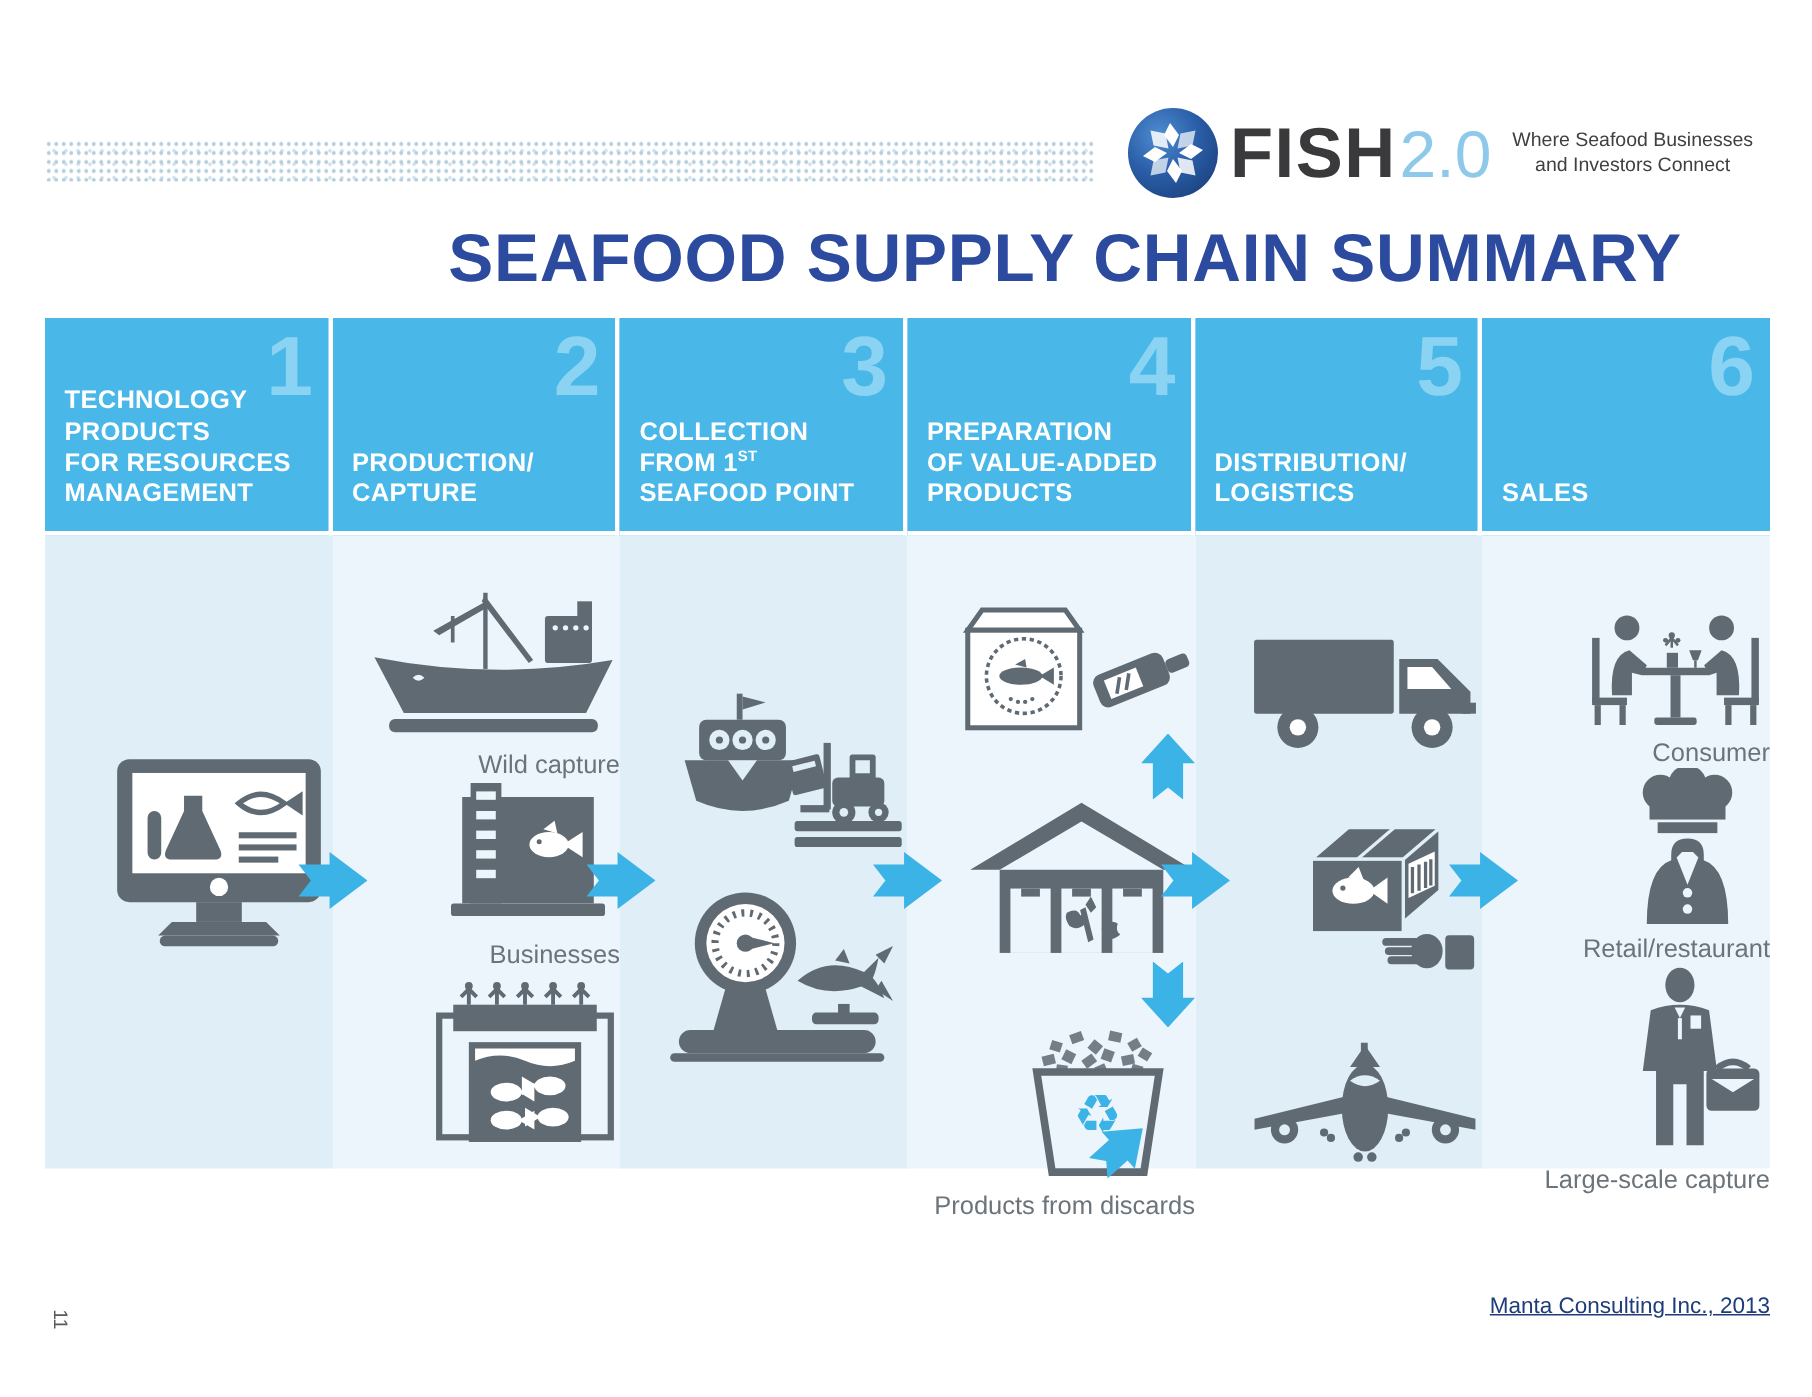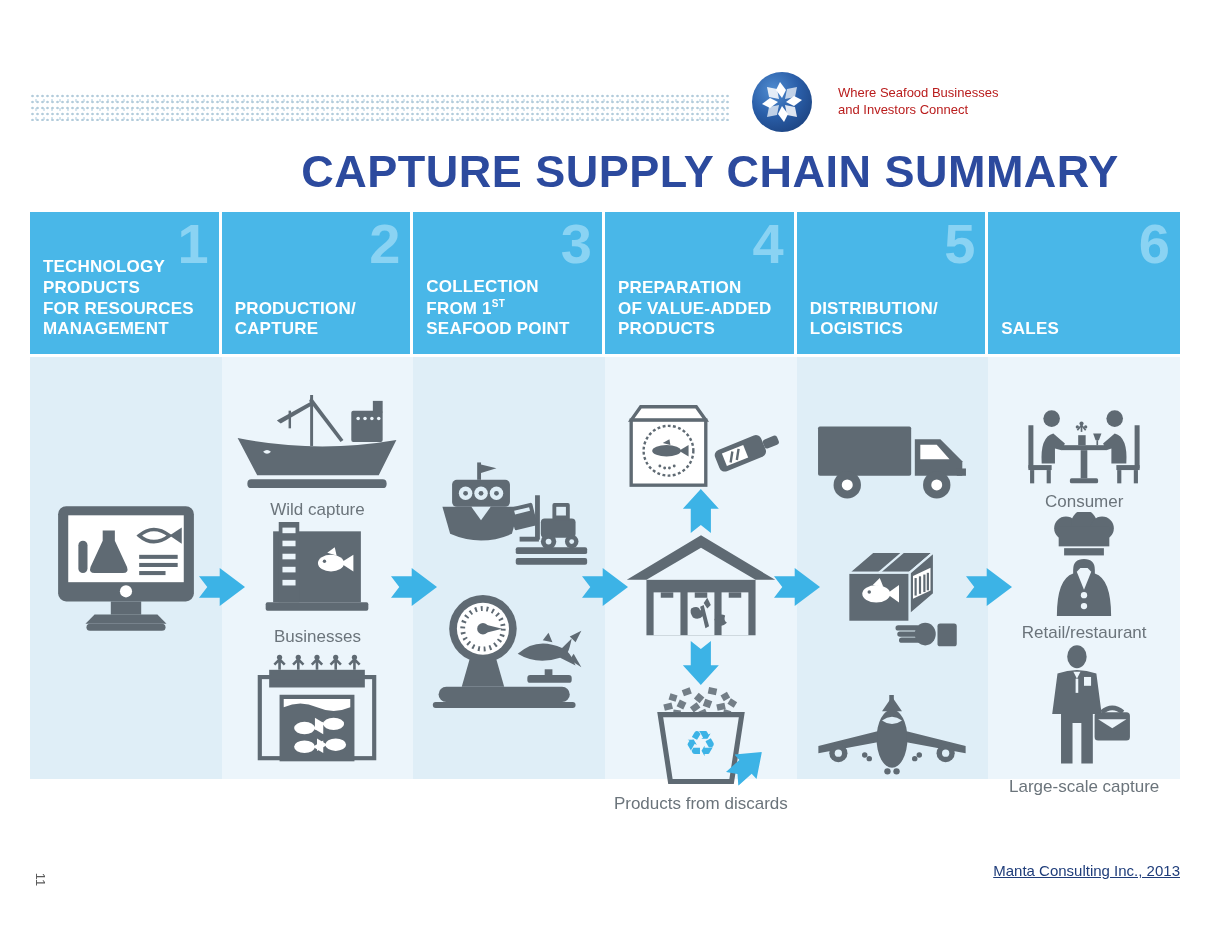--- a/index.html
+++ b/index.html
@@ -20,21 +20,21 @@
   
   .logo{position:absolute;left:752px;top:72px;display:flex;align-items:center;}
   .logo-circle{
     width:60px;height:60px;border-radius:50%;flex:0 0 auto;
     background:radial-gradient(circle at 35% 30%, #4f8cd0 0%, #2a5ea8 45%, #16376f 100%);
     display:flex;align-items:center;justify-content:center;
   }
   .logo-wordmark{display:flex;align-items:baseline;margin-left:8px;}
   .logo-fish{font-size:47px;font-weight:800;color:#3a3a3c;letter-spacing:1px;line-height:1;}
   .logo-version{font-size:44px;font-weight:400;color:#8fc9ea;line-height:1;margin-left:2px;}
-  .logo-tagline{margin-left:26px;font-size:13px;color:#b91c1c;line-height:1.3;}
+  .logo-tagline{margin-left:14px;font-size:13px;color:#404040;line-height:1.3;text-align:center;}
   
   .main-title{
     position:absolute;left:235px;top:146px;width:950px;text-align:center;
     font-size:45px;font-weight:700;color:#2c4a9e;letter-spacing:.5px;white-space:nowrap;
   }
   
   .chain-table{position:absolute;left:30px;top:212px;width:1150px;}
   .row{display:grid;grid-template-columns:repeat(6,1fr);}
   .hcell{
     height:145px;background:#49b7e8;color:#fff;position:relative;box-sizing:border-box;
@@ -43,21 +43,21 @@
     padding:10px 10px 14px 13px;
   }
   .hcell:last-child{border-right:none;}
   .hnum{
     position:absolute;top:4px;right:10px;font-size:56px;font-weight:700;
     color:#8ad3f3;line-height:1;
   }
   .hline{font-size:17px;font-weight:700;line-height:1.22;letter-spacing:.2px;}
   .sup{font-size:10px;vertical-align:super;font-weight:700;text-align:right;}
   .bcell{
-    height:422px;box-sizing:border-box;display:flex;flex-direction:column;align-items:center;
+    height:422px;box-sizing:border-box;display:flex;flex-direction:column;align-items:flex-end;
   }
   .bg-a{background:#dfeef7;}
   .bg-b{background:#ecf5fb;}
   .icon{color:#5f6a73;line-height:0;}
   .ilabel{
     font-size:17px;color:#6b747b;text-align:center;line-height:1.25;margin-top:6px;
   }
   
   .c1{justify-content:center;}
   .c2{padding-top:38px;}
@@ -110,27 +110,31 @@
         <path d="M24 42 L18 34 L22 26 L28 34 Z"></path>
         <path d="M2 24 L10 18 L18 22 L10 28 Z"></path>
         <path d="M42 20 L34 26 L26 22 L34 16 Z"></path>
         <path d="M7 7 L17 9 L19 19 L9 17 Z" opacity=".85"></path>
         <path d="M37 37 L27 35 L25 25 L35 27 Z" opacity=".85"></path>
         <path d="M37 7 L35 17 L25 19 L27 9 Z" opacity=".7"></path>
         <path d="M7 37 L9 27 L19 25 L17 35 Z" opacity=".7"></path>
       </g>
     </svg>
   </div>
+  <div class="logo-wordmark">
+    <span class="logo-fish">FISH</span>
+    <span class="logo-version">2.0</span>
+  </div>
   <div class="logo-tagline">
     <div>Where Seafood Businesses</div>
     <div>and Investors Connect</div>
   </div>
 </div>
 
-<div class="main-title">CAPTURE SUPPLY CHAIN SUMMARY</div>
+<div class="main-title">SEAFOOD SUPPLY CHAIN SUMMARY</div>
 
 <div class="chain-table">
 
   <div class="row">
     <div class="hcell">
       <div class="hnum">1</div>
       <div class="hline">TECHNOLOGY</div>
       <div class="hline">PRODUCTS</div>
       <div class="hline">FOR RESOURCES</div>
       <div class="hline">MANAGEMENT</div>

